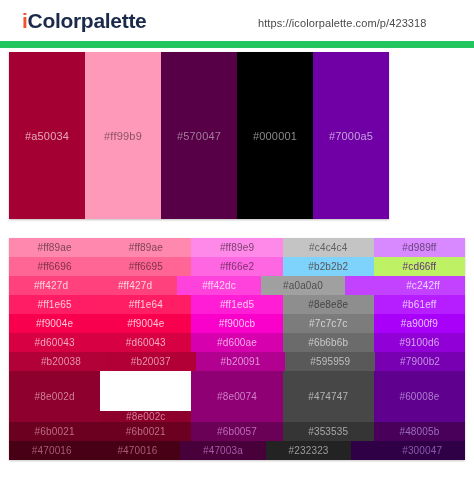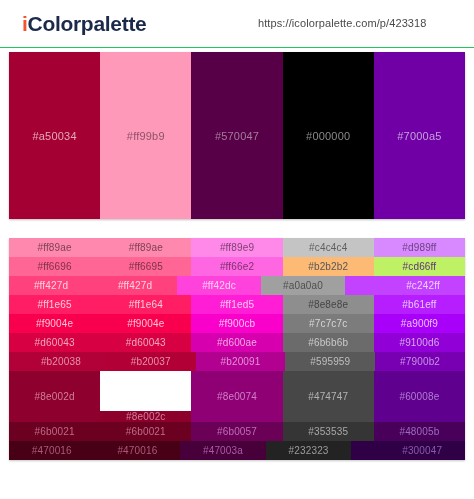--- a/index.html
+++ b/index.html
@@ -22,21 +22,21 @@
     box-sizing: border-box;
   }
 
   
   .header {
     position: relative;
     height: 48px;
     background: #ffffff;
     display: flex;
     align-items: center;
-    border-bottom: 1px solid #22c55e;
+    border-bottom: 7px solid #22c55e;
     box-sizing: border-box;
   }
   .brand {
     margin-left: 22px;
     font-size: 21px;
     font-weight: bold;
     letter-spacing: -0.3px;
     white-space: nowrap;
   }
   .brand .brand-i {
@@ -53,21 +53,21 @@
     color: #4a4a4a;
     white-space: nowrap;
     letter-spacing: 0.1px;
   }
 
   
   .main-strip {
     position: absolute;
     left: 9px;
     top: 52px;
-    width: 456px;
+    width: 380px;
     height: 167px;
     display: flex;
     box-shadow: 0 1px 2px rgba(0,0,0,0.25);
   }
   .main-swatch {
     flex: 1 1 0;
     position: relative;
     display: flex;
     align-items: center;
     justify-content: center;
@@ -119,40 +119,40 @@
       <div class="main-swatch" style="background: rgb(165, 0, 52);">
         <span class="hexlabel" style="color: rgb(228, 169, 187);">#a50034</span>
       </div>
       <div class="main-swatch" style="background: rgb(255, 153, 185);">
         <span class="hexlabel" style="color: rgb(140, 83, 104);">#ff99b9</span>
       </div>
       <div class="main-swatch" style="background: rgb(87, 0, 71);">
         <span class="hexlabel" style="color: rgb(161, 125, 152);">#570047</span>
       </div>
       <div class="main-swatch" style="background: rgb(0, 0, 0);">
-        <span class="hexlabel" style="color: rgb(138, 138, 138);">#000000</span>
+        <span class="hexlabel" style="color: rgb(138, 138, 138);">#000001</span>
       </div>
       <div class="main-swatch" style="background: rgb(112, 0, 165);">
         <span class="hexlabel" style="color: rgb(195, 160, 220);">#7000a5</span>
       </div>
     </div>
 
   <div class="grid">
       <div class="grid-row">
         <div class="grid-cell" style="background: rgb(255, 137, 174); color: rgb(125, 66, 87);">#ff89ae</div>
         <div class="grid-cell" style="background: rgb(255, 137, 174); color: rgb(125, 66, 87);">#ff89ae</div>
         <div class="grid-cell" style="background: rgb(255, 137, 233); color: rgb(125, 66, 113);">#ff89e9</div>
         <div class="grid-cell" style="background: rgb(196, 196, 196); color: rgb(96, 96, 96);">#c4c4c4</div>
         <div class="grid-cell" style="background: rgb(217, 137, 255); color: rgb(106, 67, 125);">#d989ff</div>
       </div>
       <div class="grid-row">
         <div class="grid-cell" style="background: rgb(255, 102, 150); color: rgb(125, 50, 73);">#ff6696</div>
         <div class="grid-cell" style="background: rgb(255, 102, 149); color: rgb(125, 50, 73);">#ff6695</div>
         <div class="grid-cell" style="background: rgb(255, 102, 226); color: rgb(125, 50, 110);">#ff66e2</div>
-        <div class="grid-cell" style="background: #fdba74; color: rgb(87, 87, 87);">#b2b2b2</div>
+        <div class="grid-cell" style="background: #7dd3fc; color: rgb(87, 87, 87);">#b2b2b2</div>
         <div class="grid-cell" style="background: #bef264; color: rgb(99, 50, 125);">#cd66ff</div>
       </div>
       <div class="grid-row">
         <div class="grid-cell" style="background: rgb(255, 66, 125); color: rgb(255, 211, 225);">#ff427d</div>
         <div class="grid-cell" style="background: rgb(255, 66, 125); color: rgb(255, 211, 225);">#ff427d</div>
         <div class="grid-cell" style="background: rgb(255, 66, 220); color: rgb(255, 211, 245);">#ff42dc</div>
         <div class="grid-cell" style="background: rgb(160, 160, 160); color: rgb(78, 78, 78);">#a0a0a0</div>
         <div class="grid-cell" style="background: rgb(194, 66, 255); color: rgb(236, 211, 255); padding-left: 36px;">#c242ff</div>
       </div>
       <div class="grid-row">

